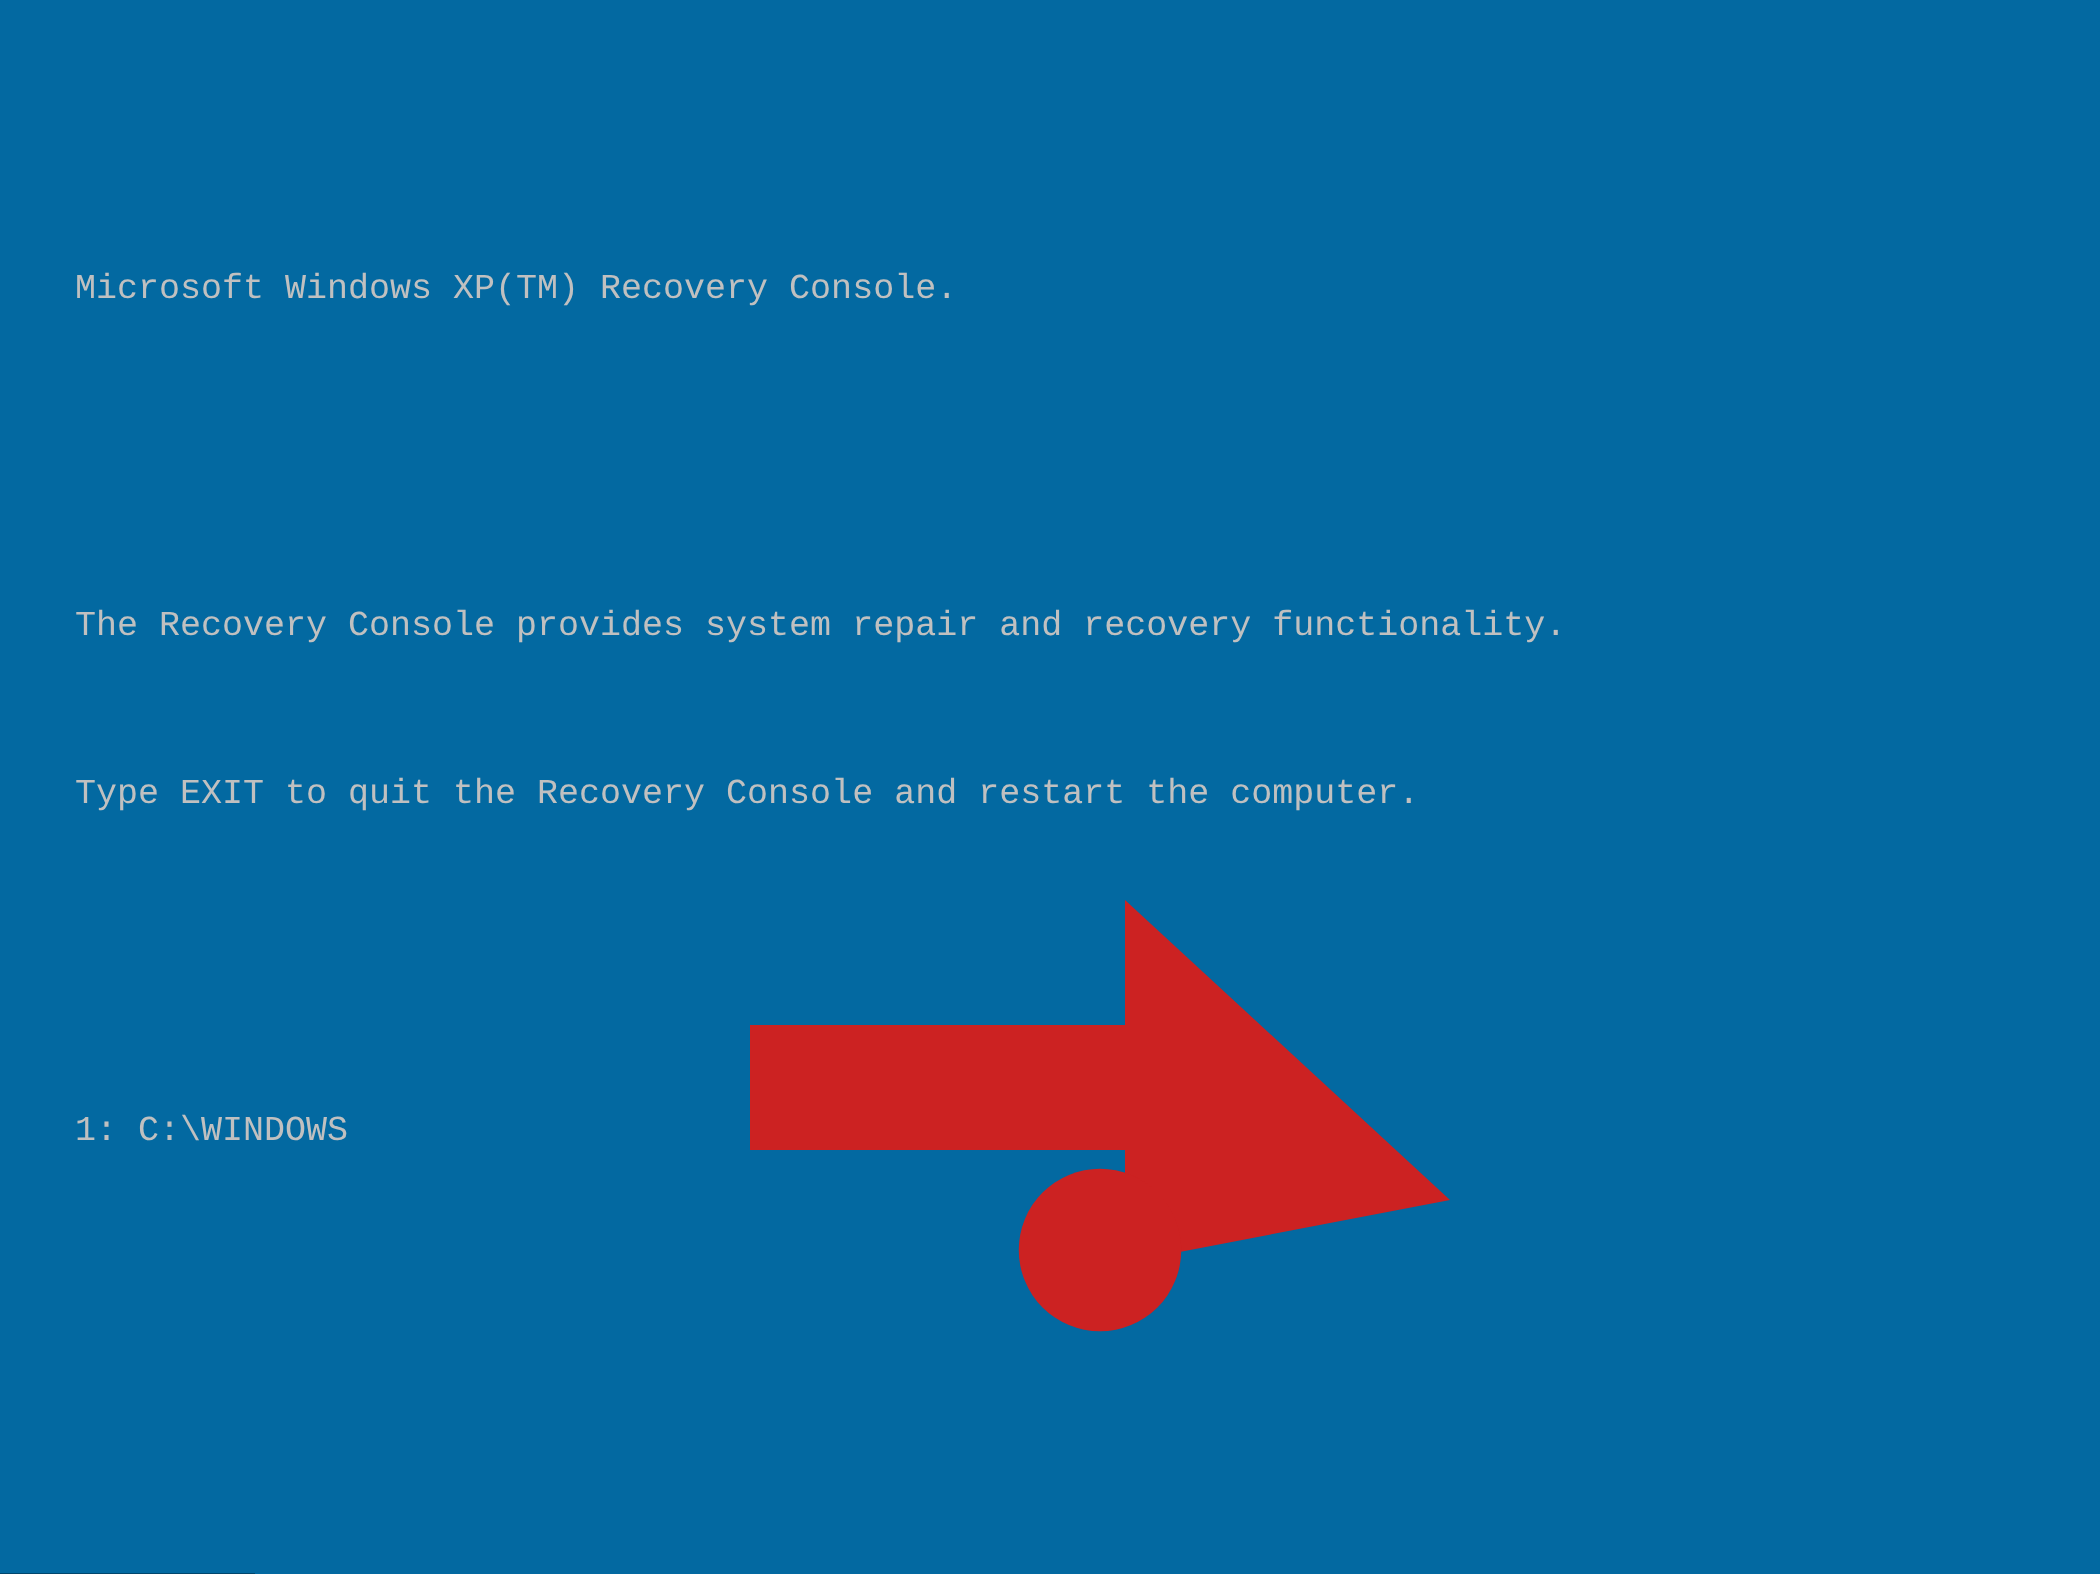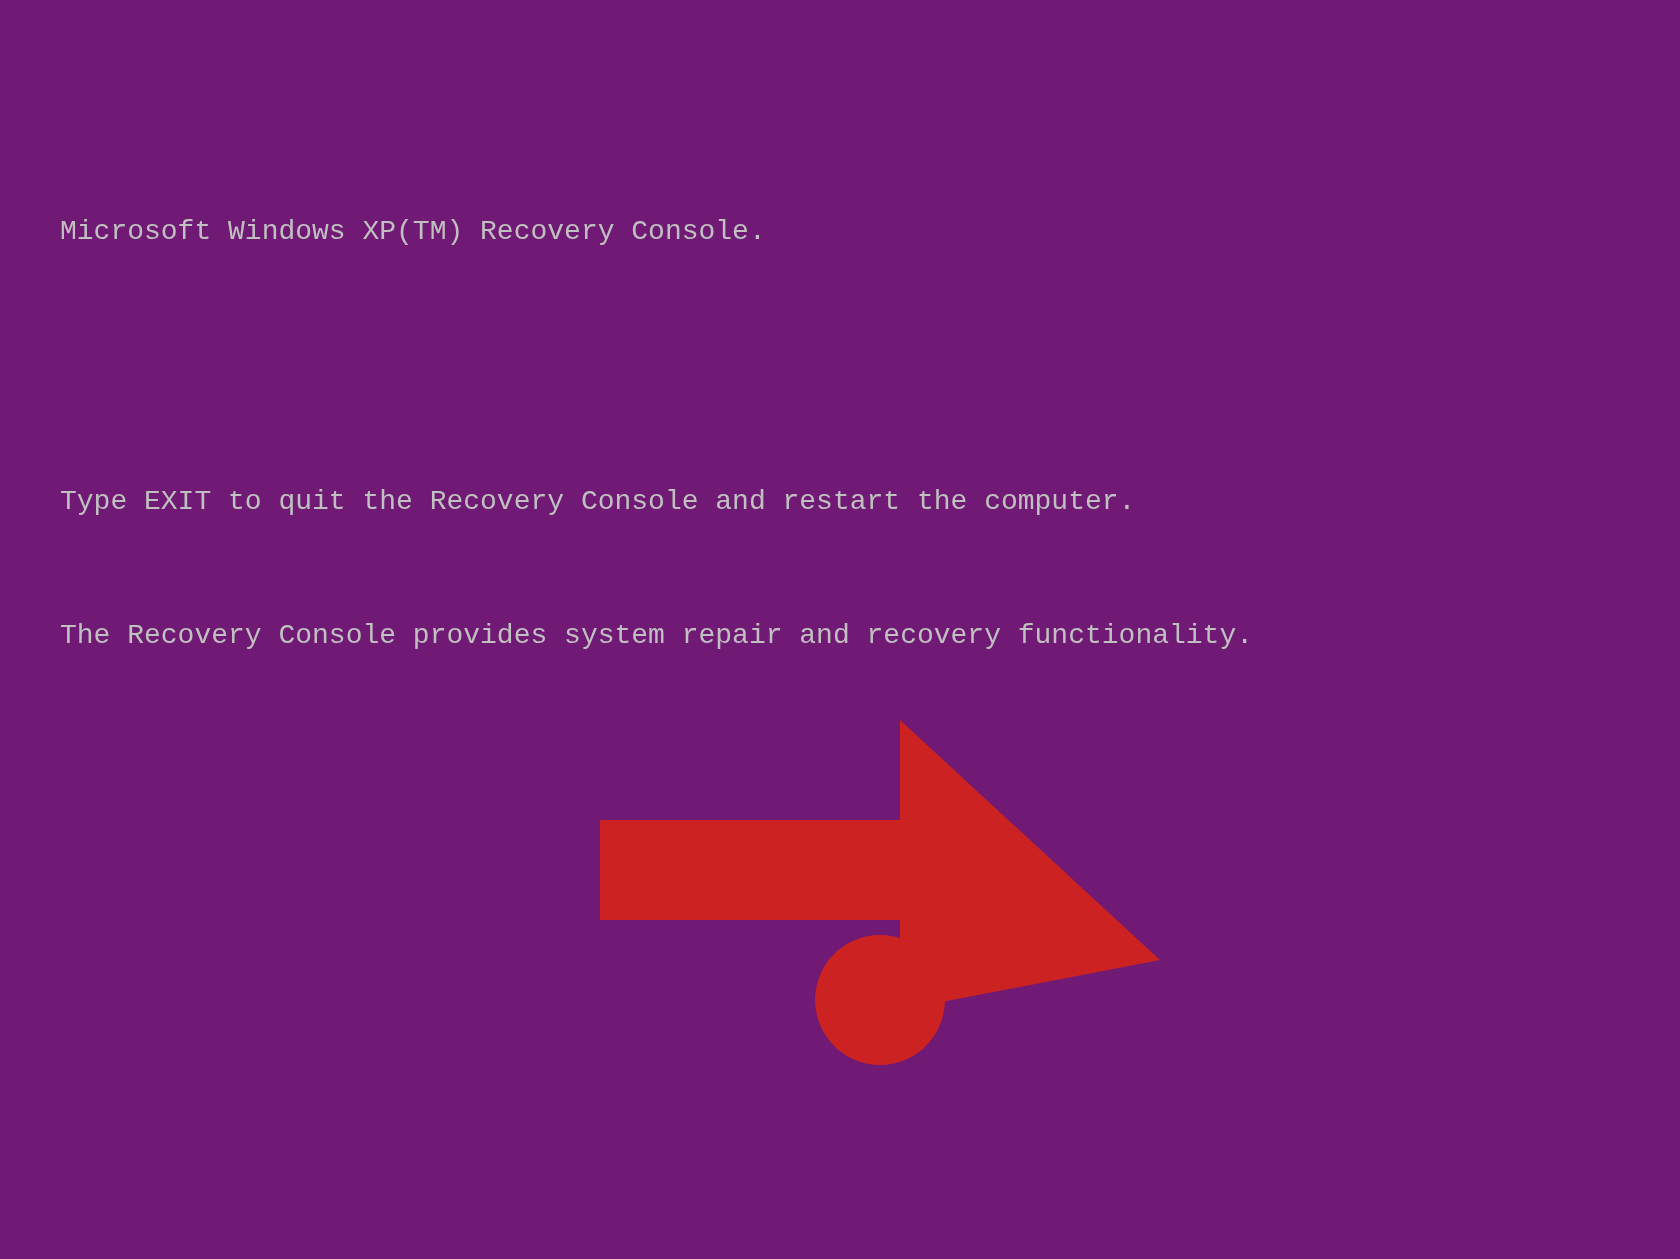--- a/index.html
+++ b/index.html
@@ -12,21 +12,21 @@
       width: 1680px;
       height: 1259px;
       background-color: #000000;
       overflow: hidden;
       position: relative;
     }
 
     .terminal-screen {
       width: 100%;
       height: 100%;
-      background-color: #701a75;
+      background-color: #0369a1;
       position: relative;
       padding: 120px 60px 60px 60px;
     }
 
     .terminal-text {
       font-family: 'Courier New', Courier, monospace;
       font-size: 28px;
       color: #c0c0c0;
       line-height: 1.6;
       white-space: pre;
@@ -57,23 +57,24 @@
       height: 100%;
     }
   </style>
 </head>
 <body>
 
 <div class="terminal-screen">
   <div class="terminal-text">
     <span class="line">Microsoft Windows XP(TM) Recovery Console.</span>
     <span class="blank-line"></span>
+    <span class="line">The Recovery Console provides system repair and recovery functionality.</span>
     <span class="line">Type EXIT to quit the Recovery Console and restart the computer.</span>
-    <span class="line">The Recovery Console provides system repair and recovery functionality.</span>
     <span class="blank-line"></span>
+    <span class="line">1: C:\WINDOWS</span>
     <span class="blank-line"></span>
     
     
     
     
     
     
   </div>
 
   <div class="arrow-container">

